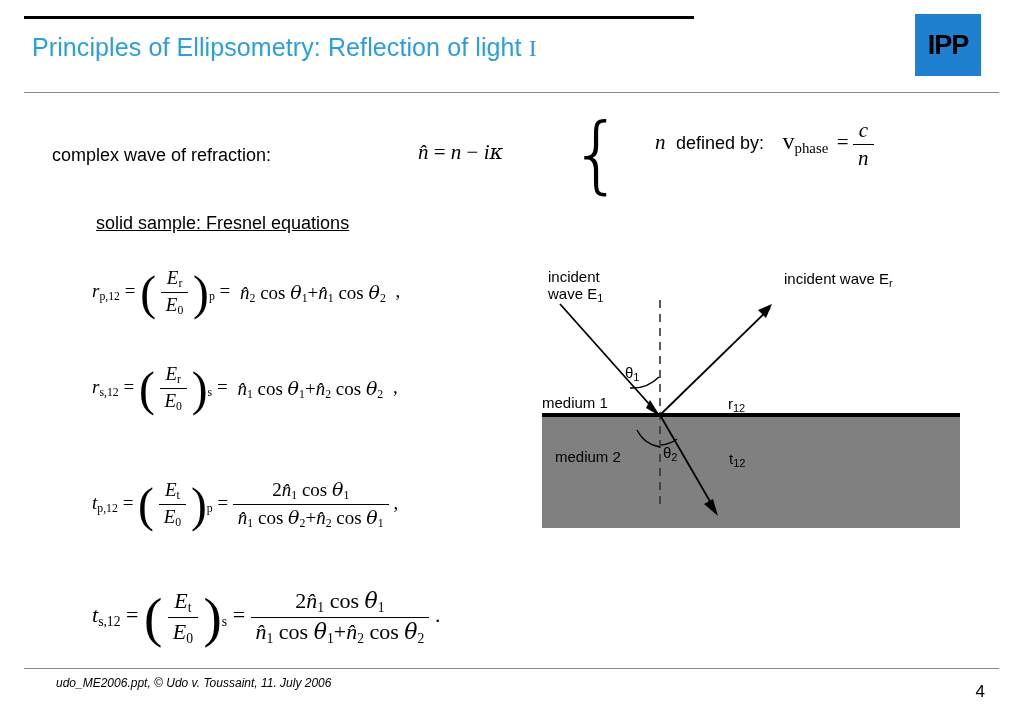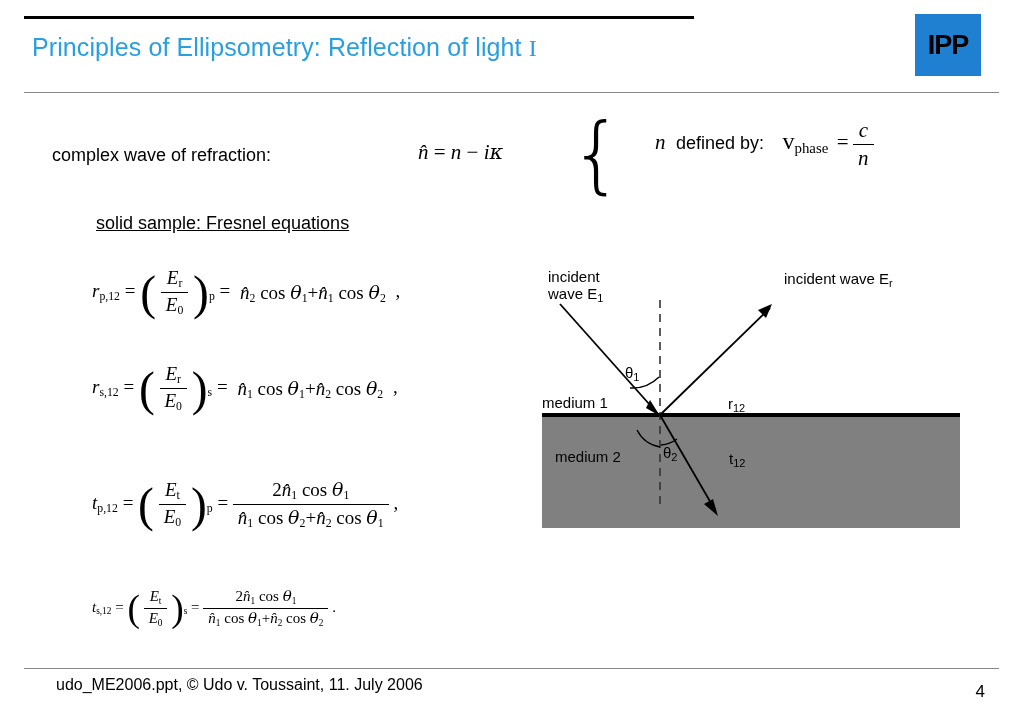--- a/index.html
+++ b/index.html
@@ -139,21 +139,22 @@
     left: 24px;
     top: 668px;
     width: 975px;
     height: 1px;
     background: #888888;
   }
   .footer-text {
     position: absolute;
     left: 56px;
     top: 676px;
-    font-size: 16px;
+    font-size: 12px;
+    font-style: italic;
   }
   .page-number {
     position: absolute;
     right: 38px;
     top: 682px;
     font-size: 17px;
   }
 </style>
 </head>
 <body>
@@ -237,21 +238,21 @@
     </span>
     <span class="big-paren">)</span><sub>p</sub>
     <span class="up">=</span>
     <span class="frac">
       <span class="num"><span class="up">2</span><span>n̂</span><sub>1</sub><span class="up"> cos </span><span class="sym">θ</span><sub>1</sub></span>
       <span class="den"><span>n̂</span><sub>1</sub><span class="up"> cos </span><span class="sym">θ</span><sub>2</sub><span class="up">+</span><span>n̂</span><sub>2</sub><span class="up"> cos </span><span class="sym">θ</span><sub>1</sub></span>
     </span>
     <span class="up">,</span>
   </div>
 
-  <div class="txt math" style="left:92px; top:588px; font-size:15px;">
+  <div class="txt math" style="left:92px; top:588px; font-size:22px;">
     <span>t</span><sub>s,12</sub>
     <span class="up">=</span>
     <span class="big-paren">(</span>
     <span class="frac">
       <span class="num"><span>E</span><sub>t</sub></span>
       <span class="den"><span>E</span><sub>0</sub></span>
     </span>
     <span class="big-paren">)</span><sub>s</sub>
     <span class="up">=</span>
     <span class="frac">

